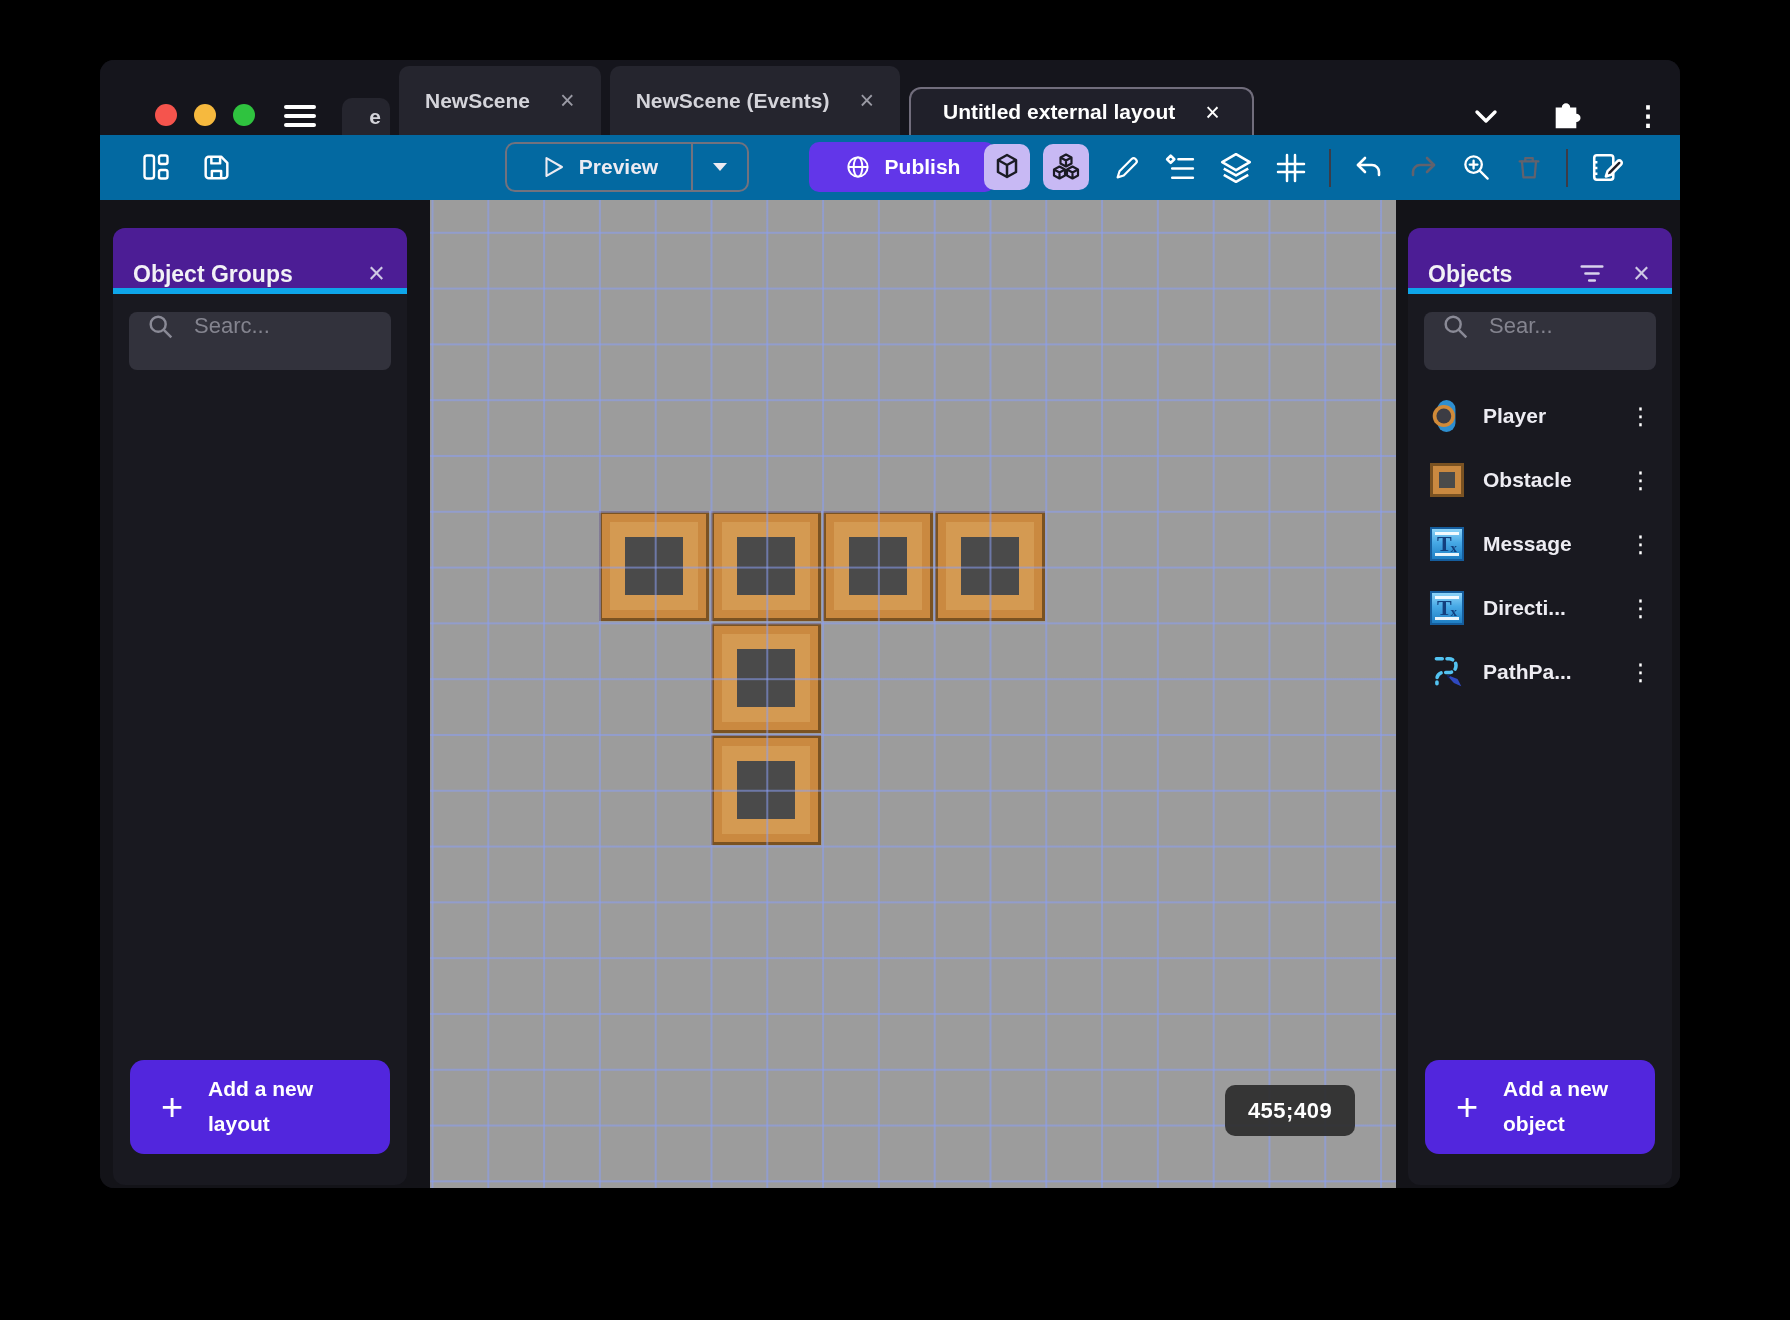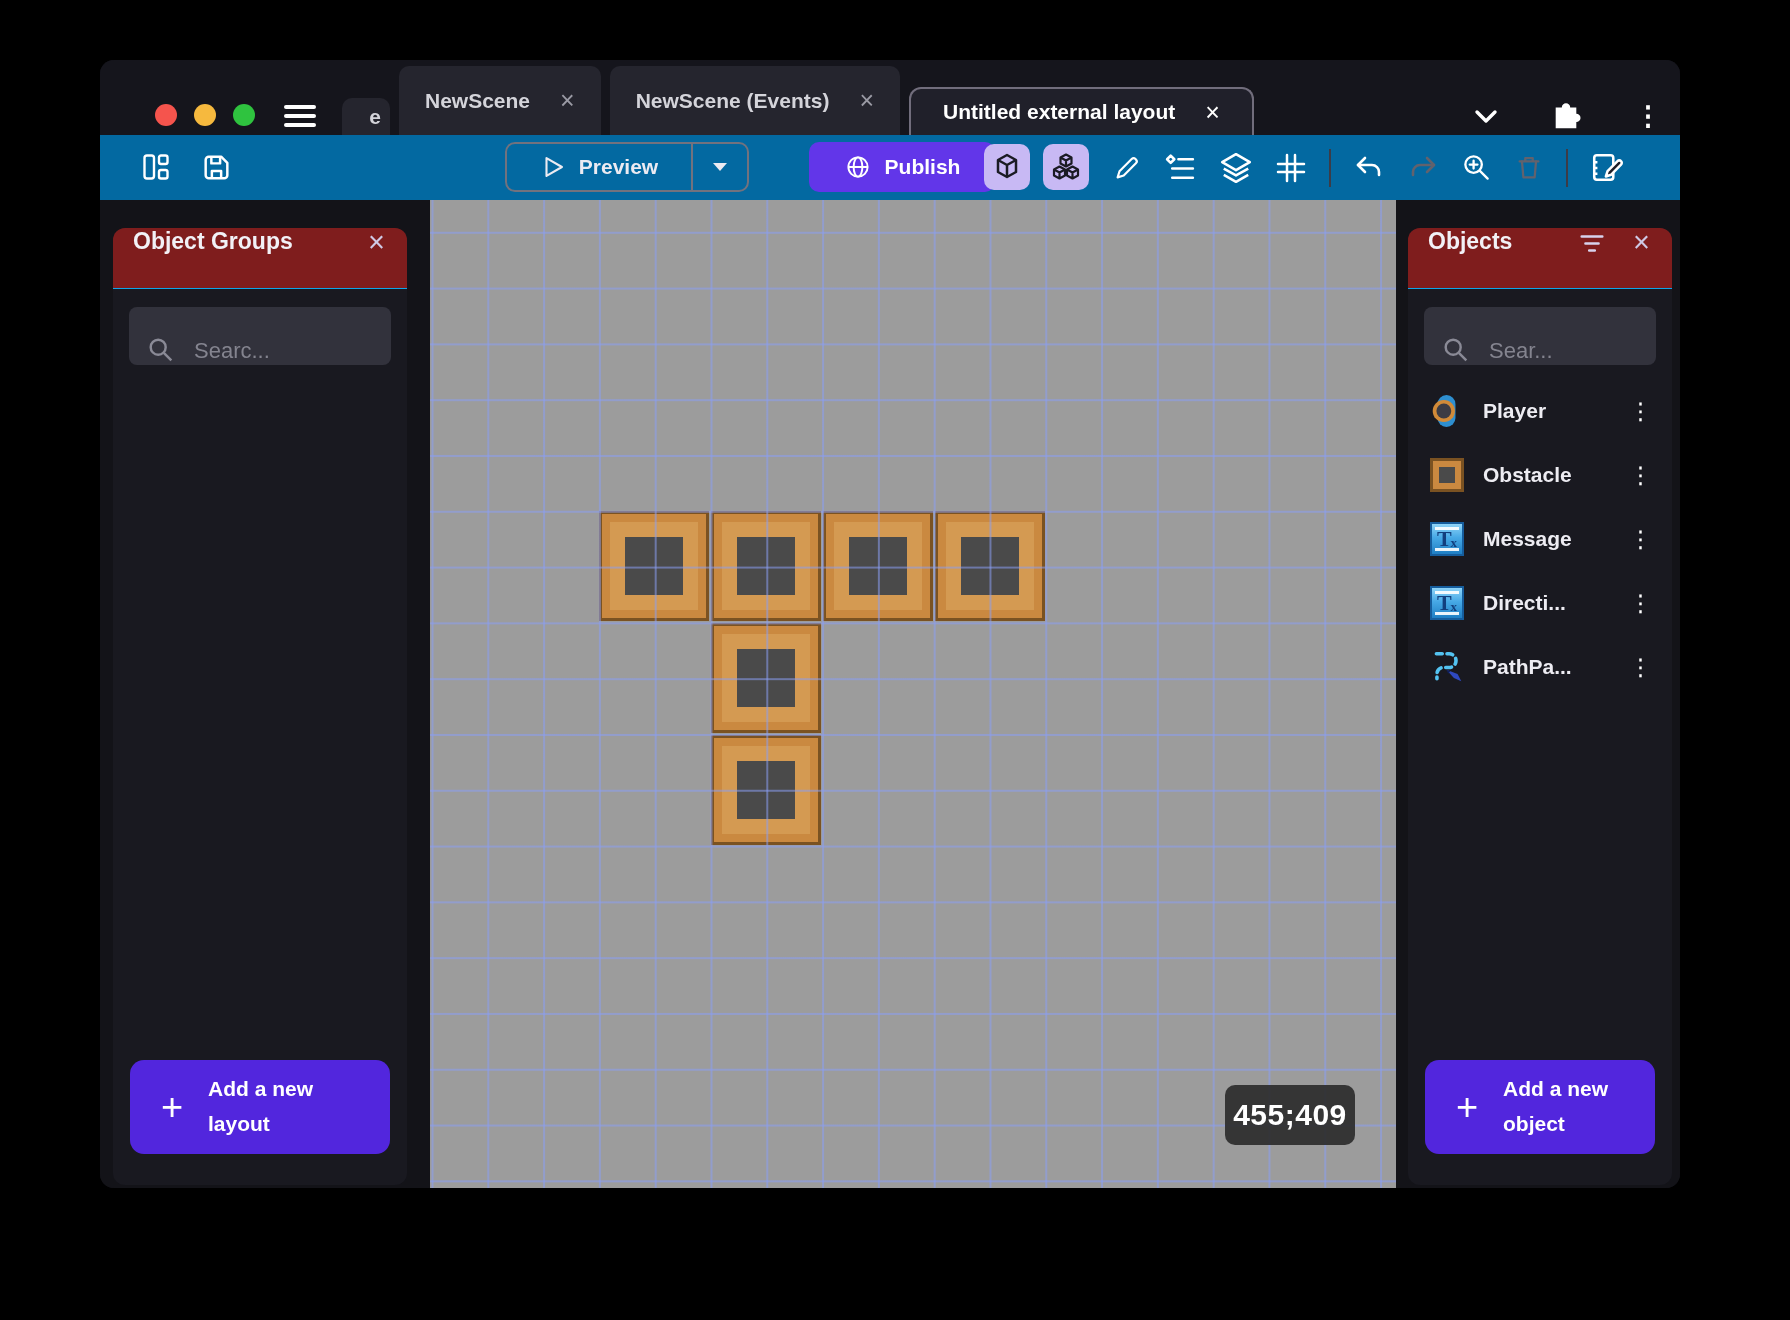--- a/index.html
+++ b/index.html
@@ -49,28 +49,28 @@
               display:flex;align-items:center;justify-content:center;cursor:pointer;}
   .tb-iconrow{position:absolute;left:1012px;top:0;height:65px;display:flex;align-items:center;gap:22px;}
   .tb-divider{width:2px;height:38px;background:#3c3c47;}
 
   
   .main{position:relative;height:988px;background:#131318;}
   .panel{position:absolute;top:28px;bottom:3px;background:#191920;border-radius:12px;overflow:hidden;
          display:flex;flex-direction:column;}
   .panel.left{left:13px;width:294px;}
   .panel.right{left:1308px;width:264px;}
-  .panel-header{height:60px;flex:0 0 60px;background:#7f1d1d;display:flex;align-items:flex-start;
-                padding:0 20px;border-bottom:1px solid #0ea5e9;}
+  .panel-header{height:60px;flex:0 0 60px;background:#4c1d95;display:flex;align-items:flex-end;
+                padding:0 20px;border-bottom:6px solid #0ea5e9;}
   .panel-title{flex:1;color:#f2f1f6;font-size:23px;font-weight:700;}
   .panel-x{color:#cfc9e4;font-size:29px;font-weight:400;background:none;border:none;cursor:pointer;
            padding:0 2px;line-height:1;}
   .filter-btn{margin-right:24px;}
   .search-box{margin:18px 16px 0;height:58px;flex:0 0 58px;background:#32323c;border-radius:8px;
-              display:flex;align-items:flex-end;gap:16px;padding:0 17px;}
+              display:flex;align-items:flex-start;gap:16px;padding:0 17px;}
   .search-box input{flex:1;min-width:0;background:transparent;border:none;outline:none;color:#cfcfd8;
                     font-size:22px;font-family:"Liberation Sans",sans-serif;}
   .search-box input::placeholder{color:#84848f;}
   .obj-list{margin-top:14px;flex:1;overflow:hidden;}
   .obj-row{height:64px;display:flex;align-items:center;gap:18px;padding:0 14px 0 21px;
            color:#edecf2;font-size:21px;font-weight:700;cursor:pointer;}
   .obj-name{flex:1;white-space:nowrap;overflow:hidden;}
   .row-dots{color:#fff;font-size:23px;background:none;border:none;cursor:pointer;padding:0 6px;}
   .panel-footer{flex:0 0 auto;padding:0 17px 31px;}
   .add-btn{width:100%;height:94px;background:var(--accent,#5226dd);border:none;border-radius:14px;
@@ -84,23 +84,23 @@
           overflow:hidden;cursor:crosshair;}
   .grid-overlay{position:absolute;inset:0;pointer-events:none;
       background-image:
         linear-gradient(to right, var(--gridline,rgba(138,158,243,.55)) 2px, transparent 2px),
         linear-gradient(to bottom, var(--gridline,rgba(138,158,243,.55)) 2px, transparent 2px);
       background-size:55.8px 55.8px;background-position:1.5px 31.8px;}
   .tile{position:absolute;width:110px;height:110px;background:var(--tile,#ca8940);
         border:3px solid #7a5222;box-sizing:border-box;}
   .tile::before{content:'';position:absolute;inset:8px;background:#d49a52;}
   .tile::after{content:'';position:absolute;inset:23px;background:var(--tilecenter,#4a4a4a);}
-  .coord-badge{position:absolute;left:795px;top:885px;width:130px;height:60px;background:rgba(45,45,45,.93);
+  .coord-badge{position:absolute;left:795px;top:885px;width:130px;height:51px;background:rgba(45,45,45,.93);
                border-radius:10px;color:#fff;display:flex;align-items:center;justify-content:center;
-               font-size:30px;font-weight:700;letter-spacing:.5px;}
+               font-size:22px;font-weight:700;letter-spacing:.5px;}
 
   
   .obj-icon{width:36px;height:36px;flex:0 0 36px;display:flex;align-items:center;justify-content:center;
             position:relative;}
   .obstacle-chip{width:34px;height:34px;background:var(--tile,#ca8940);border:3px solid #7a5222;
                  box-sizing:border-box;position:relative;}
   .obstacle-chip::after{content:'';position:absolute;inset:6px;background:#4a4a4a;}
   .tx-chip{width:34px;height:34px;box-sizing:border-box;border:2px solid #155d9d;position:relative;
            background:linear-gradient(180deg,#8ed4f8 0%,#47a9e6 45%,#1f7fc4 100%);
            display:flex;align-items:center;justify-content:center;}

